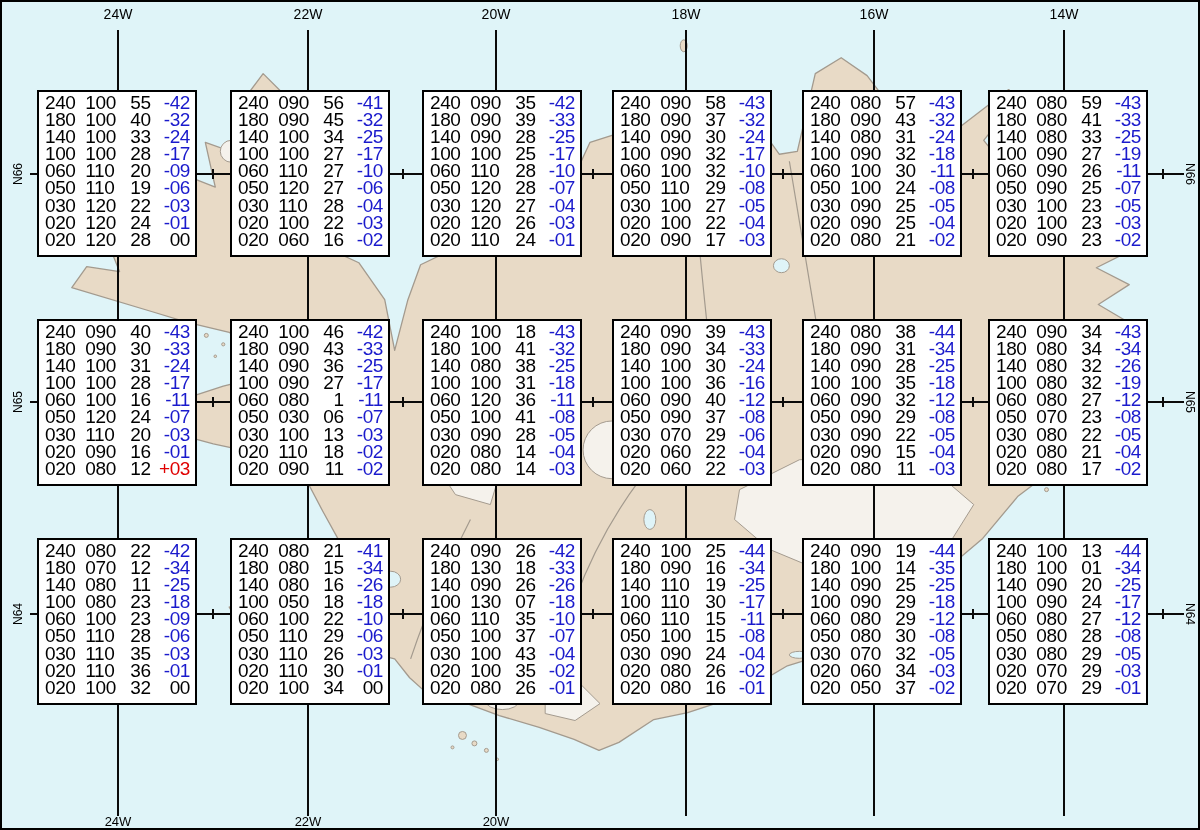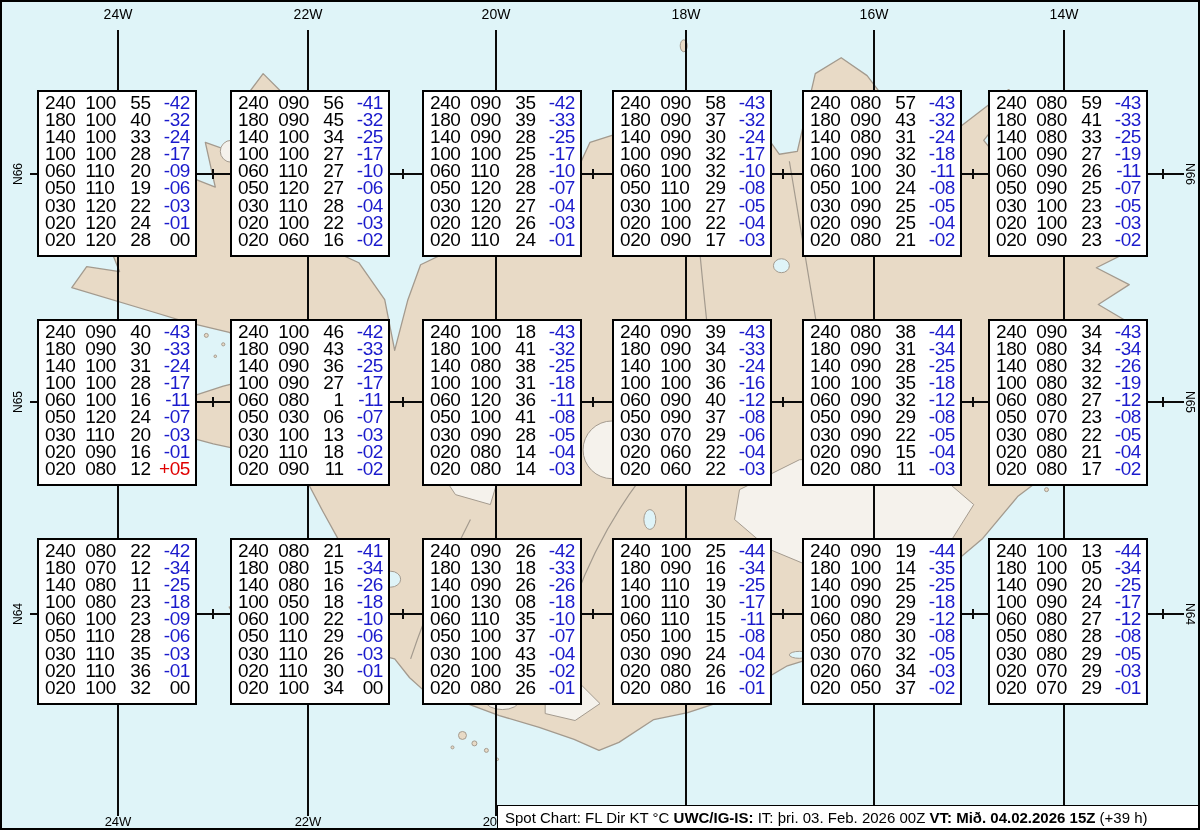--- a/index.html
+++ b/index.html
@@ -539,21 +539,21 @@
         <div class="spot-row">
           <span class="c1">020</span>
           <span class="c2">090</span>
           <span class="c3">16</span>
           <span class="c4" style="color: rgb(26, 26, 204);">-01</span>
         </div>
         <div class="spot-row">
           <span class="c1">020</span>
           <span class="c2">080</span>
           <span class="c3">12</span>
-          <span class="c4" style="color: rgb(224, 0, 0);">+05</span>
+          <span class="c4" style="color: rgb(224, 0, 0);">+03</span>
         </div>
       </div>
       <div class="spot-box" style="left: 228px; top: 317px;">
         <div class="spot-row">
           <span class="c1">240</span>
           <span class="c2">100</span>
           <span class="c3">46</span>
           <span class="c4" style="color: rgb(26, 26, 204);">-42</span>
         </div>
         <div class="spot-row">
@@ -956,21 +956,21 @@
         </div>
         <div class="spot-row">
           <span class="c1">140</span>
           <span class="c2">090</span>
           <span class="c3">26</span>
           <span class="c4" style="color: rgb(26, 26, 204);">-26</span>
         </div>
         <div class="spot-row">
           <span class="c1">100</span>
           <span class="c2">130</span>
-          <span class="c3">08</span>
+          <span class="c3">07</span>
           <span class="c4" style="color: rgb(26, 26, 204);">-18</span>
         </div>
         <div class="spot-row">
           <span class="c1">060</span>
           <span class="c2">110</span>
           <span class="c3">35</span>
           <span class="c4" style="color: rgb(26, 26, 204);">-10</span>
         </div>
         <div class="spot-row">
           <span class="c1">050</span>
@@ -1112,21 +1112,21 @@
       <div class="spot-box" style="left: 986px; top: 536px;">
         <div class="spot-row">
           <span class="c1">240</span>
           <span class="c2">100</span>
           <span class="c3">13</span>
           <span class="c4" style="color: rgb(26, 26, 204);">-44</span>
         </div>
         <div class="spot-row">
           <span class="c1">180</span>
           <span class="c2">100</span>
-          <span class="c3">05</span>
+          <span class="c3">01</span>
           <span class="c4" style="color: rgb(26, 26, 204);">-34</span>
         </div>
         <div class="spot-row">
           <span class="c1">140</span>
           <span class="c2">090</span>
           <span class="c3">20</span>
           <span class="c4" style="color: rgb(26, 26, 204);">-25</span>
         </div>
         <div class="spot-row">
           <span class="c1">100</span>
@@ -1160,15 +1160,14 @@
         </div>
         <div class="spot-row">
           <span class="c1">020</span>
           <span class="c2">070</span>
           <span class="c3">29</span>
           <span class="c4" style="color: rgb(26, 26, 204);">-01</span>
         </div>
       </div>
     </div>
 
-  <div class="footer-bar" id="footer-bar"><span>Spot Chart: FL Dir KT °C </span><span class="seg-bold">UWC/IG-IS: </span><span>IT: þri. 03. Feb. 2026 00Z </span><span class="seg-bold">VT: Mið. 04.02.2026 15Z </span><span>(+39 h)</span></div>
 
 </div>
 
 </body></html>

